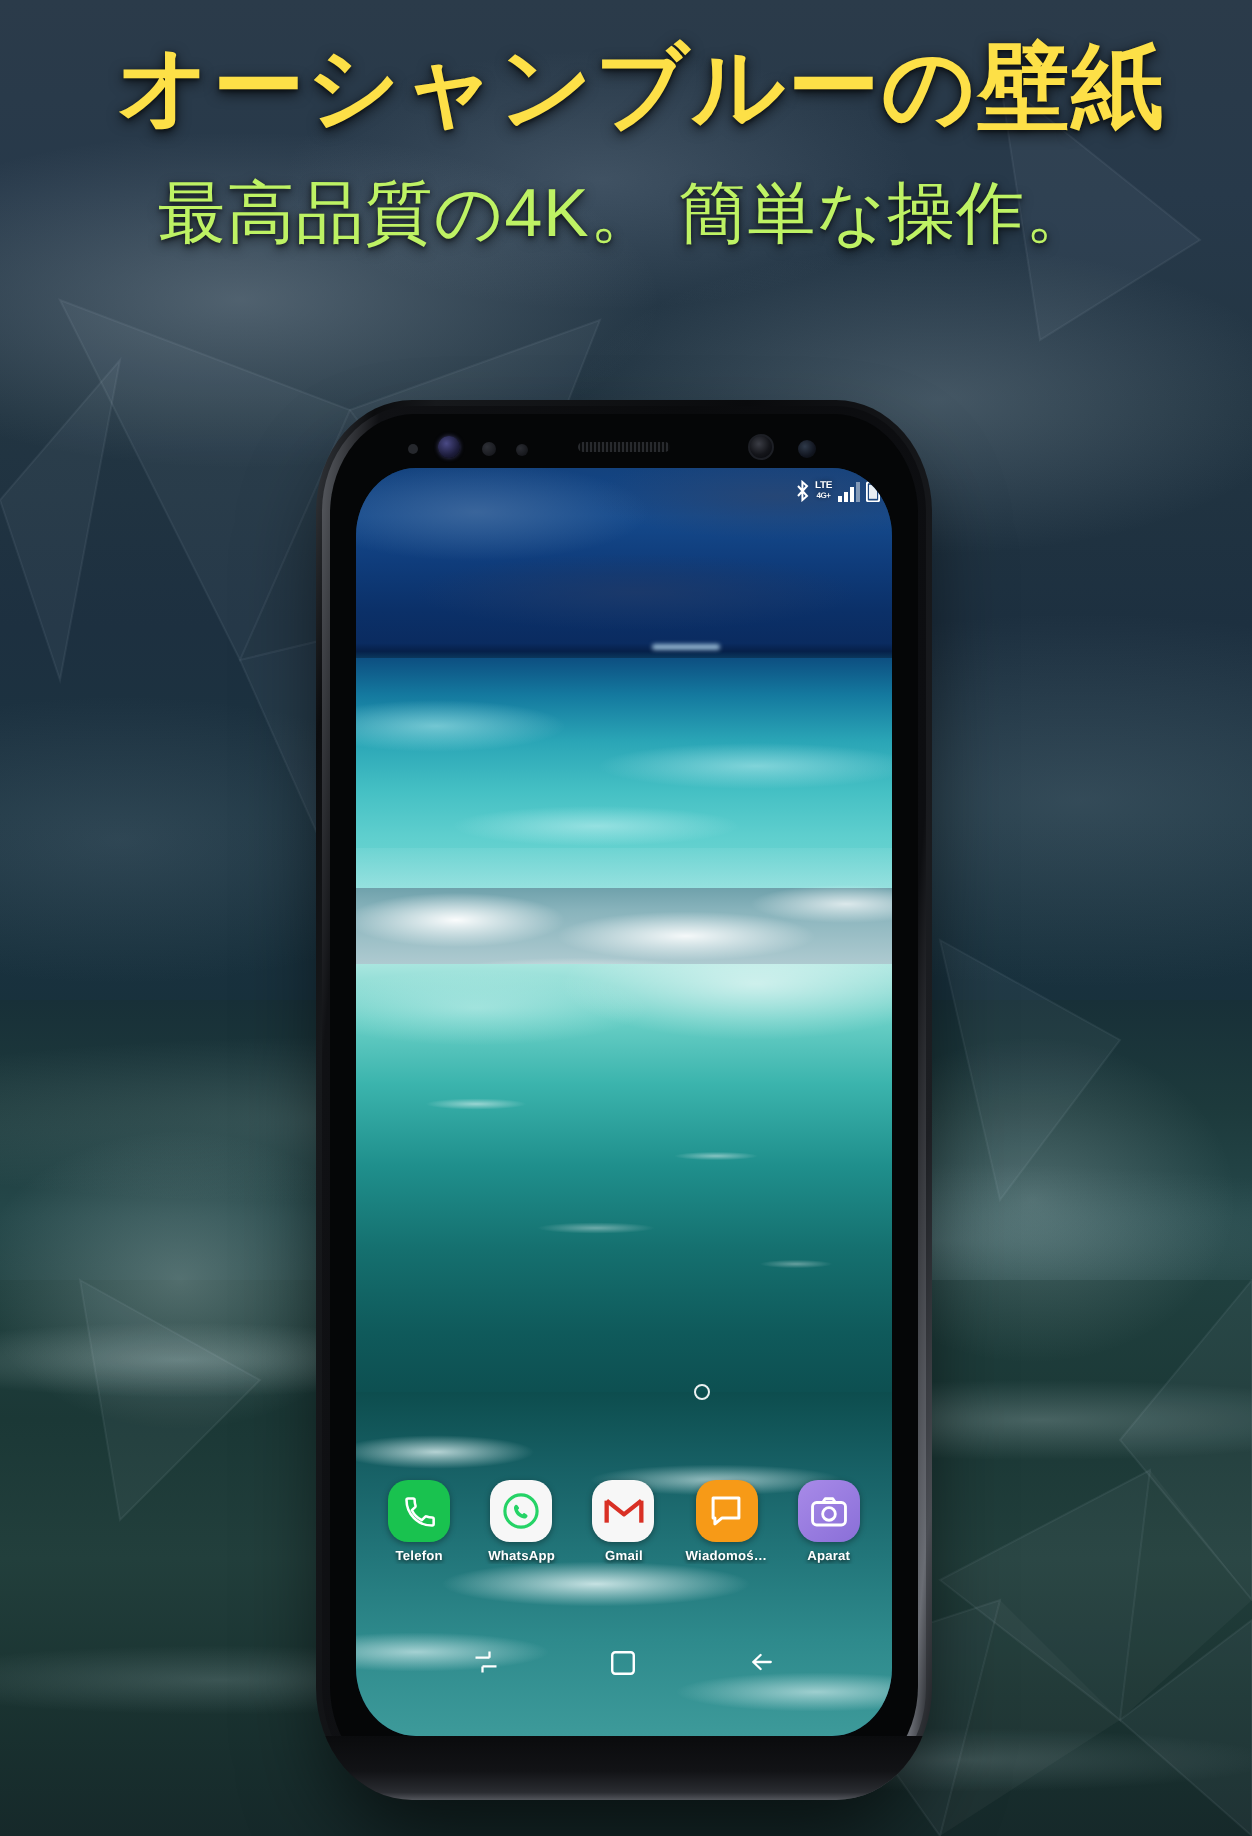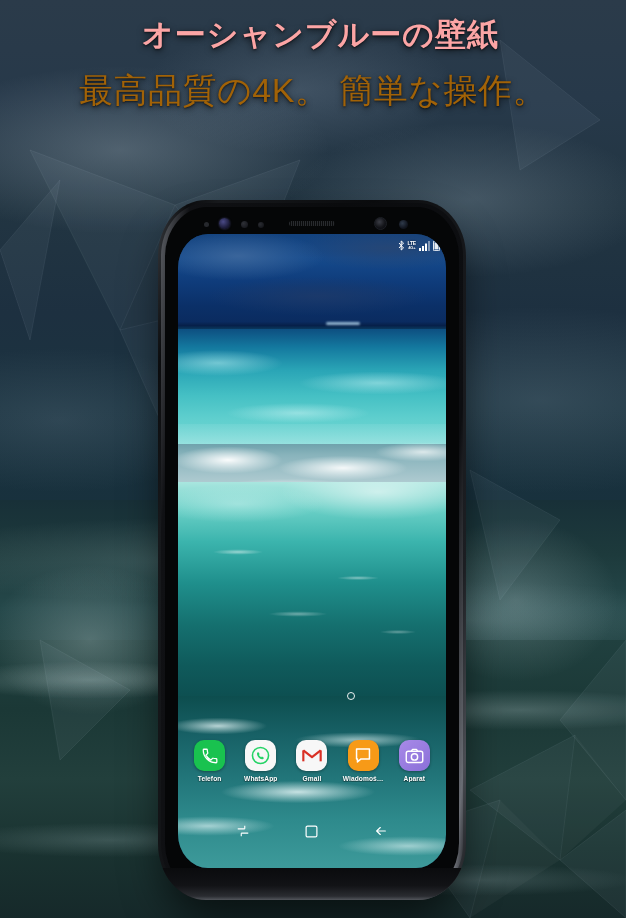--- a/index.html
+++ b/index.html
@@ -54,28 +54,28 @@
   }
   
   .bg-poly { position:absolute; inset:0; }
 
   
   #headline-block {
     position:absolute; left:0; top:18px; width:626px;
     text-align:center; z-index:5;
   }
   #title-text {
-    font-size:31px; line-height:1.12; font-weight:700; color:#fca5a5;
+    font-size:46px; line-height:1.12; font-weight:700; color:#fde047;
     letter-spacing:1px;
     text-shadow:0 2px 7px rgba(0,0,0,.72), 0 1px 2px rgba(0,0,0,.6);
     margin-left:15px;
   }
   #subtitle-text {
     margin-top:18px;
-    font-size:34px; line-height:1.15; font-weight:400; color:#a16207;
+    font-size:34px; line-height:1.15; font-weight:400; color:#bef264;
     letter-spacing:.5px;
     text-shadow:0 2px 6px rgba(0,0,0,.68), 0 1px 2px rgba(0,0,0,.55);
   }
 
   
   #phone {
     position:absolute; left:158px; top:200px; width:308px; height:700px;
     z-index:10;
   }
   .phone-shadow {

